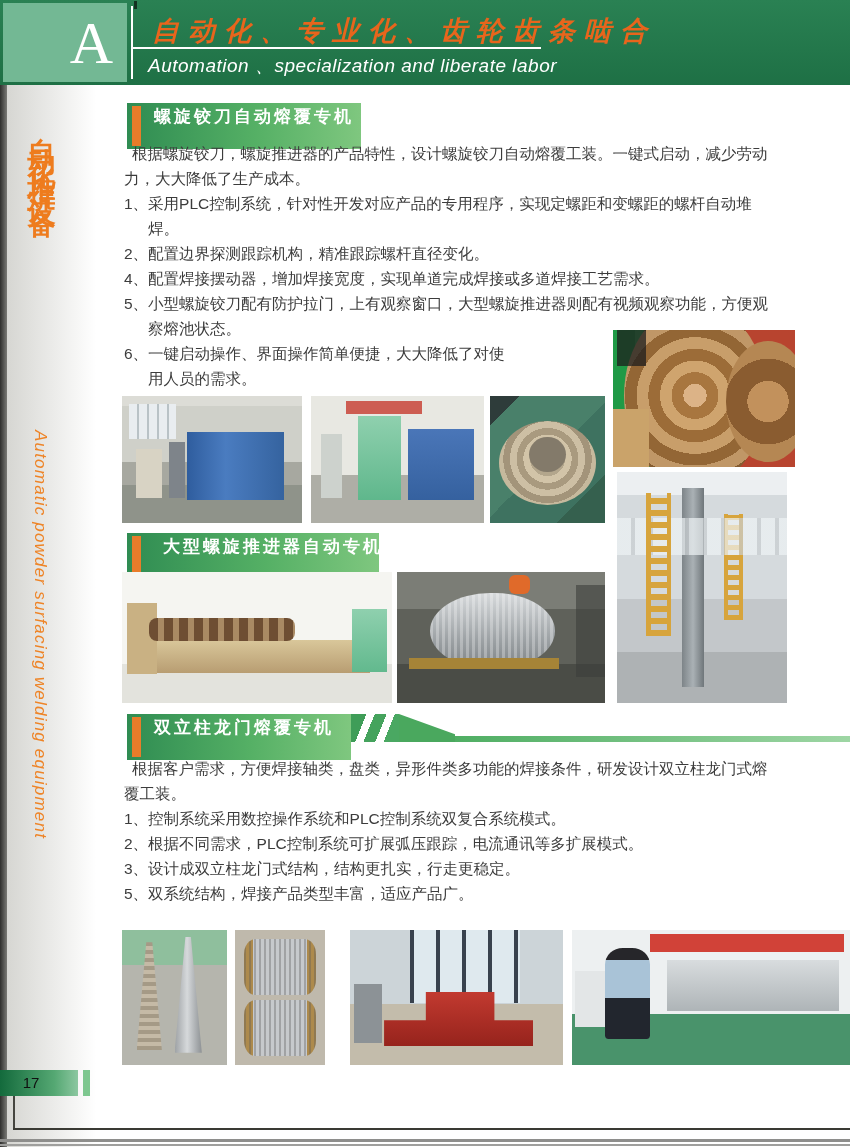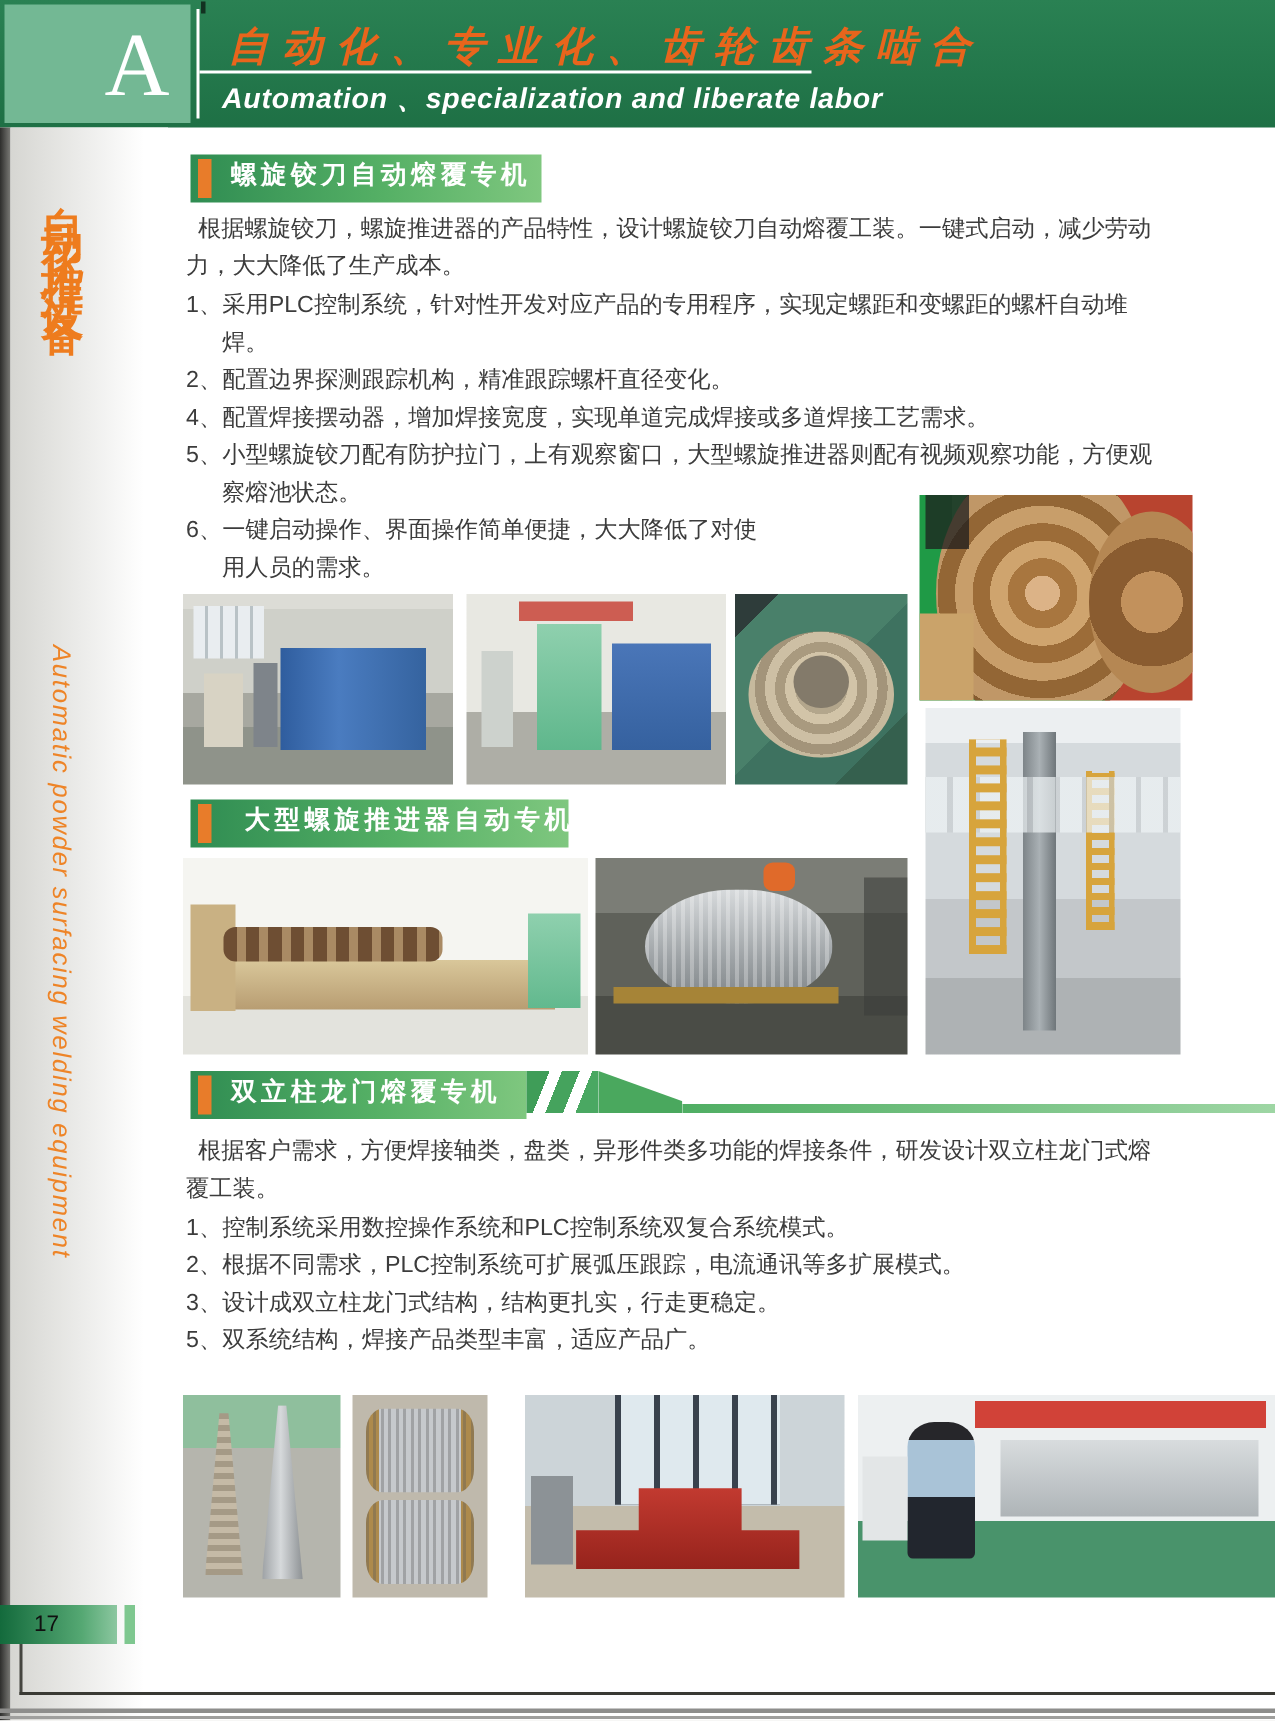--- a/index.html
+++ b/index.html
@@ -10,53 +10,53 @@
   .header{position:absolute;left:0;top:0;width:850px;height:85px;
           background:linear-gradient(180deg,#2a8153,#1e7045);}
   .logo-box{position:absolute;left:3px;top:3px;width:124px;height:79px;background:#73b894;
             color:#fff;font-family:"Liberation Serif","DejaVu Serif",serif;
             font-size:60px;text-align:right;padding-right:14px;box-sizing:border-box;line-height:80px;}
   .hdr-sep{position:absolute;left:131px;top:6px;width:2px;height:73px;background:#fff;}
   .hdr-tick{position:absolute;left:134px;top:1px;width:3px;height:8px;background:#123120;}
   .title-zh{position:absolute;left:152px;top:13px;font-size:27px;font-weight:bold;font-style:italic;
             color:#e8651c;letter-spacing:9px;white-space:nowrap;}
   .hdr-underline{position:absolute;left:133px;top:47px;width:408px;height:2px;background:#fff;}
-  .title-en{position:absolute;left:148px;top:53px;font-size:19px;font-weight:bold;font-style:italic;
+  .title-en{position:absolute;left:148px;top:53px;font-size:19px;font-weight:normal;font-style:italic;
             color:#fff;letter-spacing:.5px;white-space:nowrap;}
 
   
   .side-edge{position:absolute;left:0;top:85px;width:7px;height:1062px;
              background:linear-gradient(90deg,#2e2e2c,#7a7a76);}
   .side-bg{position:absolute;left:7px;top:85px;width:105px;height:1062px;
            background:linear-gradient(90deg,#d6d6d2,#ffffff 85%);}
   .side-zh{position:absolute;left:22px;top:115px;writing-mode:vertical-rl;
            font-size:28px;font-weight:bold;color:#ee7c1e;letter-spacing:12px;}
   .side-en{position:absolute;left:30px;top:430px;writing-mode:vertical-rl;
            font-size:17px;font-style:italic;color:#ee8427;letter-spacing:1.2px;white-space:nowrap;}
 
   
-  .banner{position:absolute;height:32px;line-height:28px;color:#fff;font-size:17px;font-weight:bold;
+  .banner{position:absolute;height:46px;line-height:28px;color:#fff;font-size:17px;font-weight:bold;
           letter-spacing:3px;padding-left:27px;box-sizing:border-box;white-space:nowrap;
           background:linear-gradient(90deg,#2f8c52,#55b065 55%,#7fc77f);}
   .banner::before{content:"";position:absolute;left:5px;top:3px;bottom:3px;width:9px;background:#e87c2a;}
   .banner-1{left:127px;top:103px;width:234px;}
   .banner-2{left:127px;top:533px;width:252px;padding-left:36px;}
   .banner-3{left:127px;top:714px;width:224px;}
   .b3-ext{position:absolute;left:351px;top:714px;width:48px;height:28px;
           background:linear-gradient(112deg,#3f9d58 0 26%,#ffffff 26% 40%,#45a35d 40% 60%,#ffffff 60% 74%,#4aa862 74%);}
   .b3-wedge{position:absolute;left:399px;top:714px;width:56px;height:28px;background:#4aa85e;
             clip-path:polygon(0 0,100% 72%,100% 100%,0 100%);}
   .b3-tail{position:absolute;left:455px;top:736px;width:395px;height:6px;
            background:linear-gradient(90deg,#4fae63,#9ed6a4);}
 
   
   .textblock{position:absolute;left:124px;width:655px;font-size:15.5px;line-height:25px;color:#3c3c3c;}
   .sec1-text{top:141px;}
   .sec3-text{top:756px;}
-  .intro{text-indent:8px;margin:0;font-family:Liberation Mono, monospace;}
+  .intro{text-indent:8px;margin:0;}
   .item{padding-left:24px;text-indent:-24px;}
   .sec1-items .item:last-of-type{max-width:372px;}
 
   
   .photo{position:absolute;margin:0;overflow:hidden;}
   .photo::before,.photo::after,.photo .fx1,.photo .fx2{content:"";position:absolute;display:block;}
 
   .s1p1{left:122px;top:396px;width:180px;height:127px;
         background:linear-gradient(180deg,#dcdcd6 0 8%,#cfd0c9 8% 52%,#a7a8a0 52% 70%,#8f938a 70%);}
   .s1p1::before{left:36%;top:28%;width:54%;height:54%;

